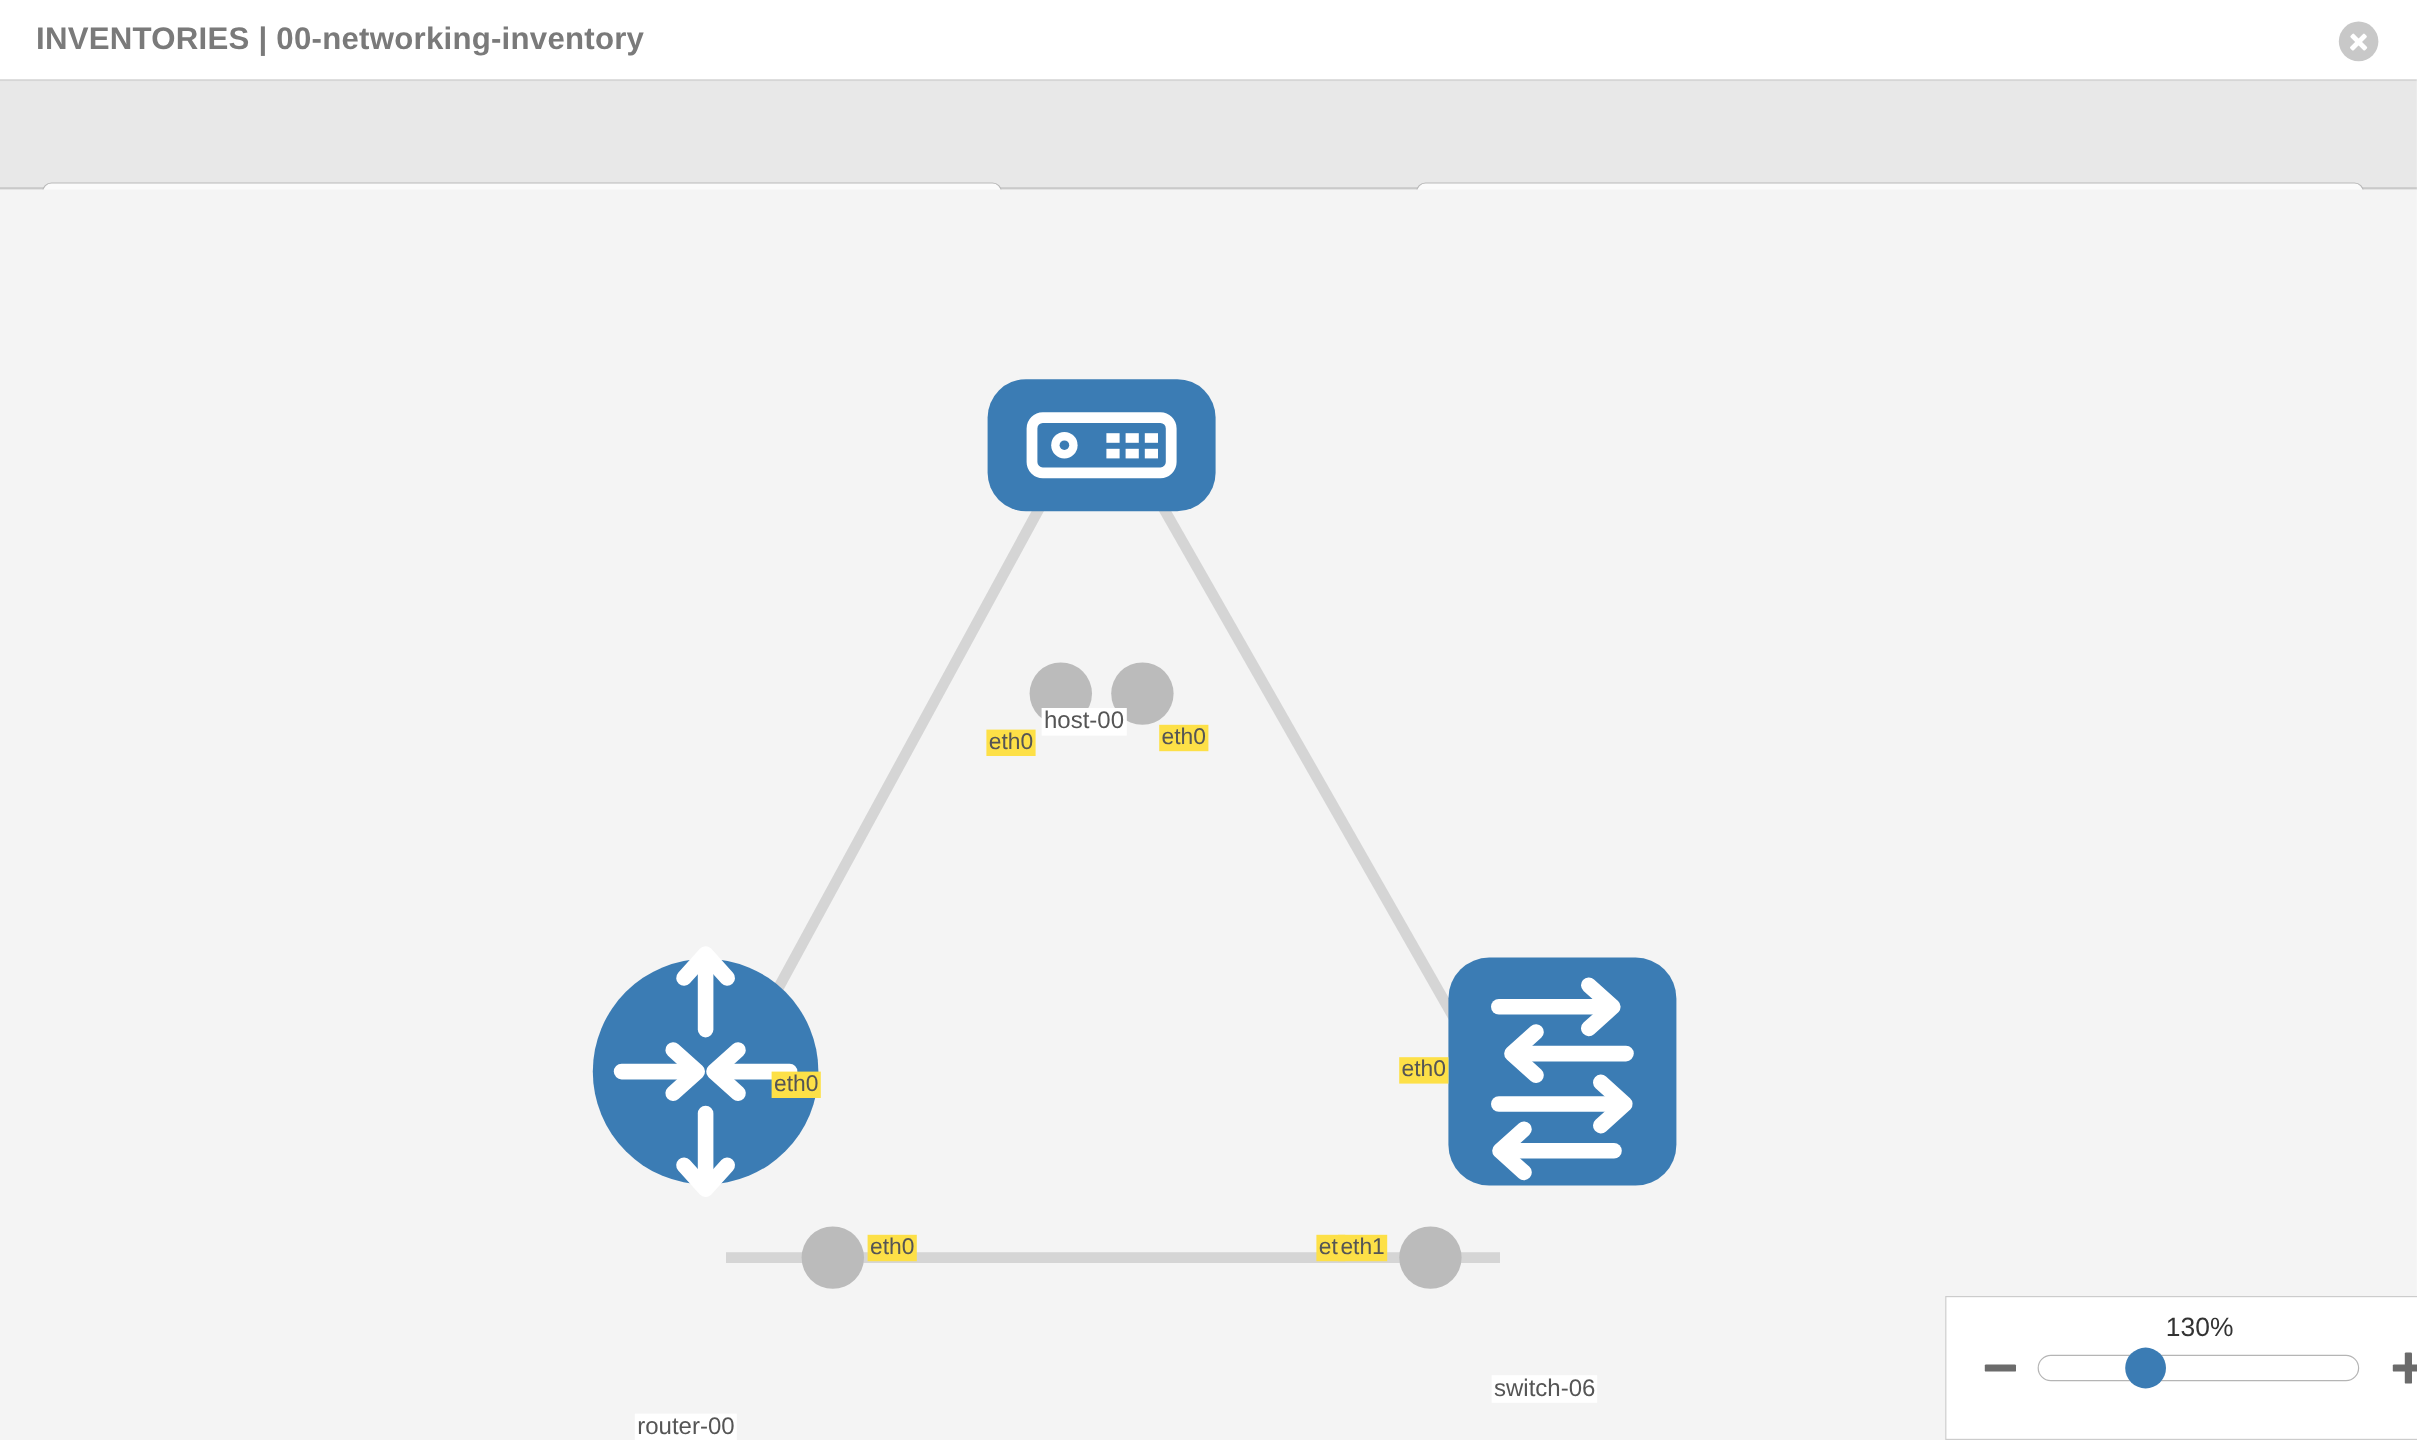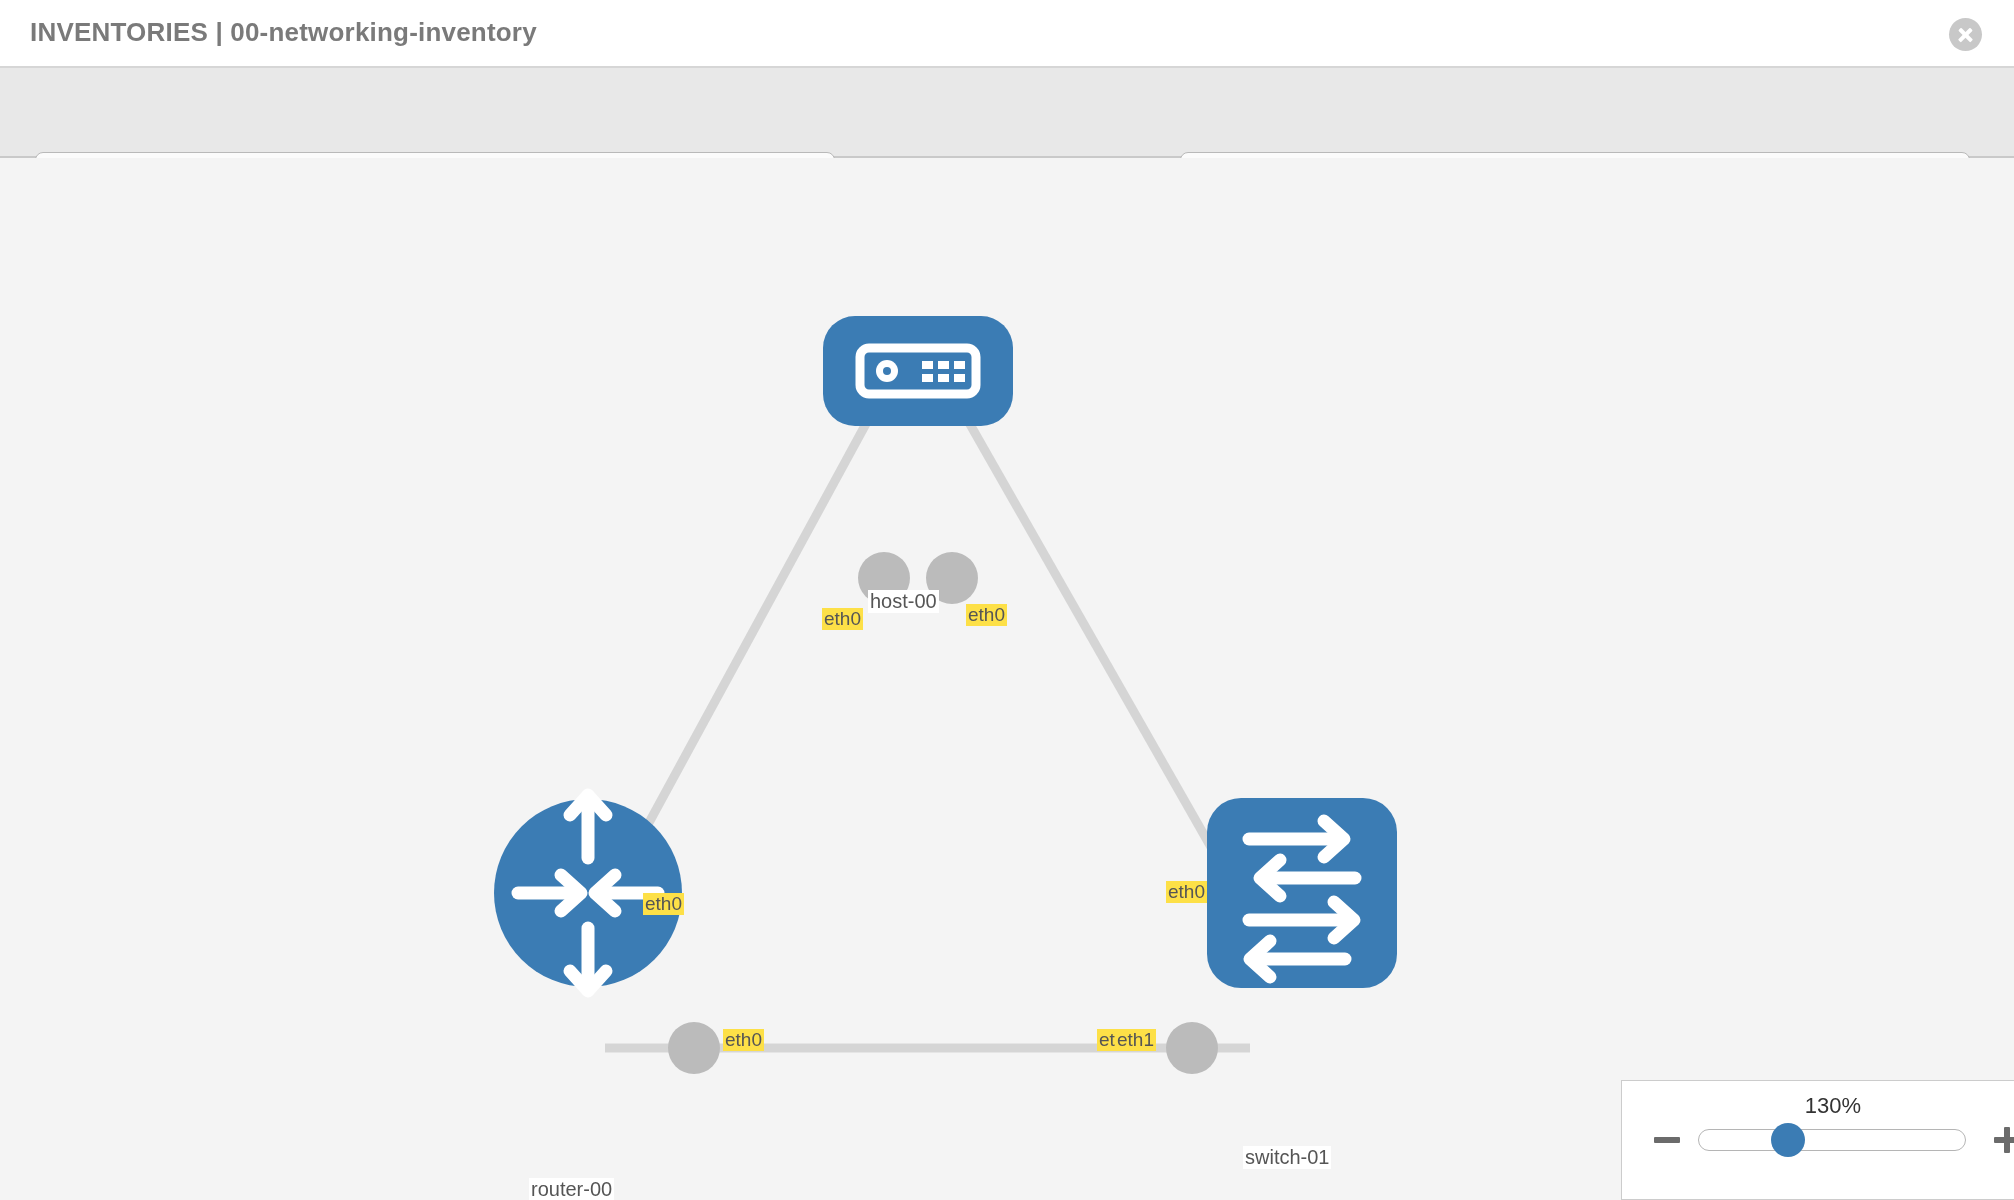--- a/index.html
+++ b/index.html
@@ -327,21 +327,21 @@
         <path d="M1345 801 L1252 801"></path>
         <path d="M1270 783 L1250 801 L1270 819"></path>
       </g>
     </g>
   </svg>
 
   <div class="node-label" style="left:868px; top:432px;">host-00</div>
 
   <div class="node-label" style="left:529px; top:1020px;">router-00</div>
 
-  <div class="node-label" style="left:1243px; top:988px;">switch-01</div>
+  <div class="node-label" style="left:1243px; top:988px;">switch-06</div>
 
   <div class="edge-label" style="left:822px; top:450px;">eth0</div>
 
   <div class="edge-label" style="left:966px; top:446px;">eth0</div>
 
   <div class="edge-label" style="left:643px; top:735px;">eth0</div>
 
   <div class="edge-label" style="left:1166px; top:723px;">eth0</div>
 
   <div class="edge-label" style="left:723px; top:871px;">eth0</div>

